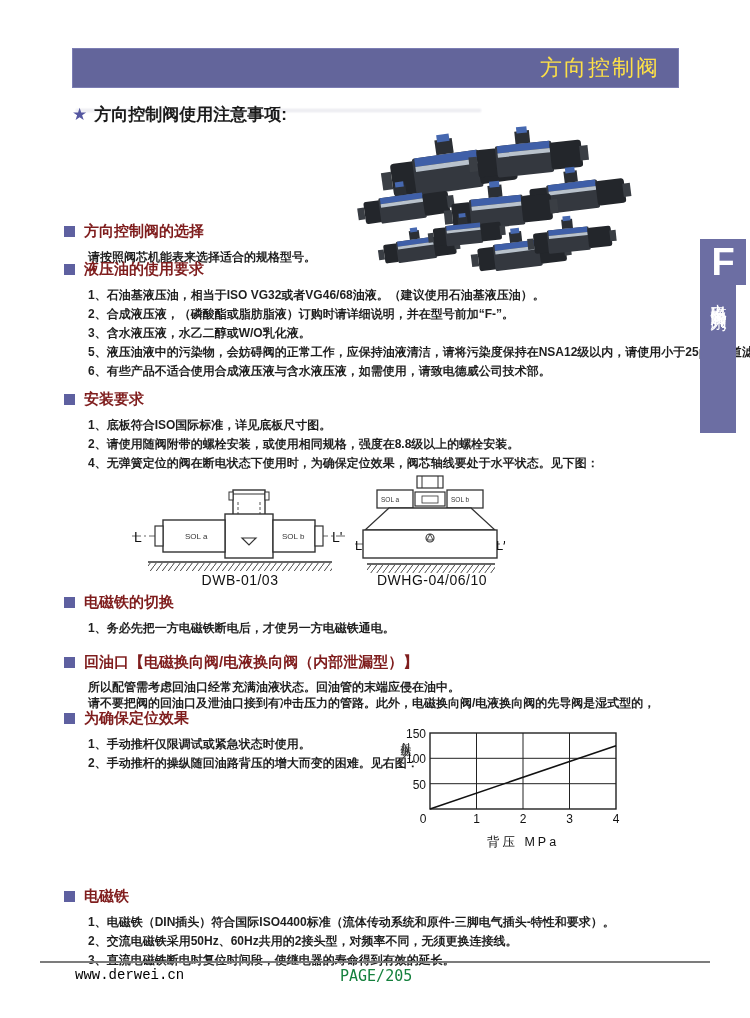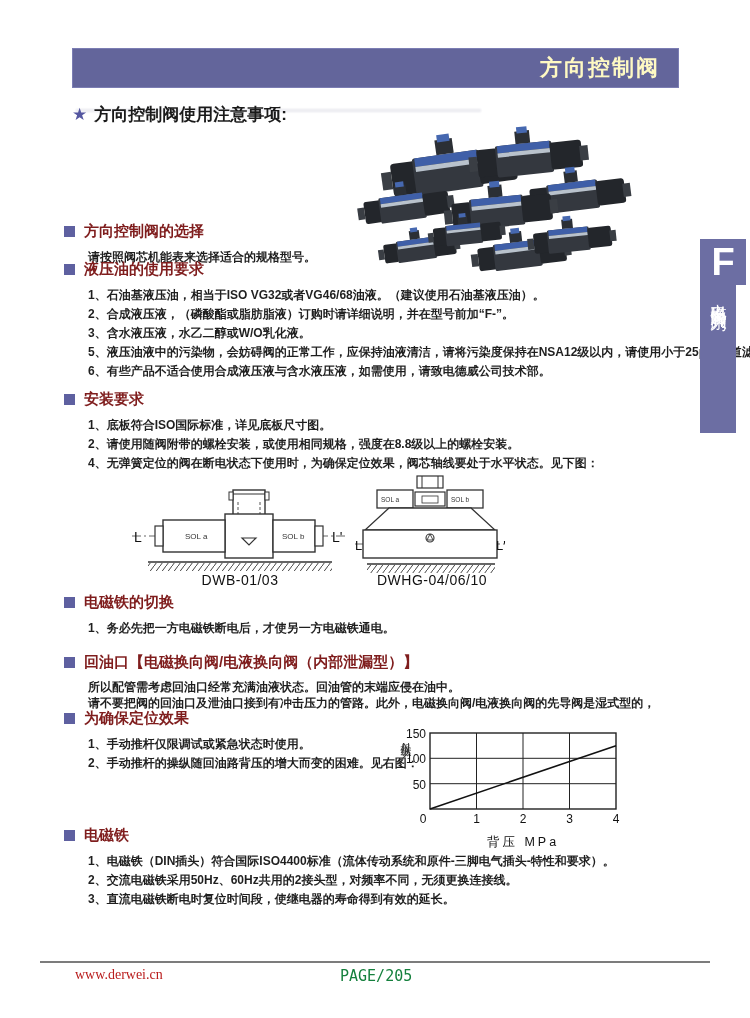--- a/index.html
+++ b/index.html
@@ -4,38 +4,38 @@
 <style>
   html,body{margin:0;padding:0;}
   body{width:750px;height:1018px;position:relative;background:#ffffff;
        font-family:"Liberation Sans","DejaVu Sans",sans-serif;color:#222;overflow:hidden;}
   .abs{position:absolute;}
 
   
   .header-bar{left:72px;top:48px;width:607px;height:40px;background:#63659B;
     border:1px solid #8застосdbd3;border:1px solid #7b7db3;box-sizing:border-box;
     display:flex;align-items:center;justify-content:flex-end;padding-right:18px;}
-  .header-bar .title{color:#fef9c3;font-size:22px;font-weight:bold;letter-spacing:2px;}
+  .header-bar .title{color:#fde047;font-size:22px;font-weight:normal;letter-spacing:2px;}
   .ghost-line{left:76px;top:109px;width:405px;height:3px;background:#e0e0e8;opacity:.7;filter:blur(1px);}
 
   
   .star-title{left:72px;top:103px;font-size:17px;font-weight:bold;color:#1a1a1a;white-space:nowrap;}
   .star-title .star{color:#5456A0;margin-right:7px;}
 
   
   .section{left:64px;width:650px;}
   .sec-heading{display:flex;align-items:center;font-size:15px;font-weight:bold;color:#7f1d1d;
     line-height:20px;margin-bottom:7px;white-space:nowrap;}
   .bullet{display:inline-block;width:11px;height:11px;background:#5E60A0;margin-right:9px;flex:0 0 auto;}
   .sec-items{padding-left:24px;}
   .sec-item{font-size:12px;font-weight:600;line-height:19px;color:#1f1f1f;white-space:nowrap;}
   .para .sec-item{line-height:16px;font-weight:600;}
   .para{margin-top:6px;}
   #sec1{top:221px;} #sec2{top:259px;} #sec3{top:389px;} #sec4{top:592px;}
-  #sec5{top:652px;} #sec6{top:708px;} #sec7{top:825px;}
+  #sec5{top:652px;} #sec6{top:708px;} #sec7{top:886px;}
 
   
   .diagram-label{font-size:14px;color:#111;text-align:center;letter-spacing:.5px;}
   #dwb-label{left:150px;top:572px;width:180px;}
   #dwhg-label{left:352px;top:572px;width:160px;}
   svg text{font-family:"Liberation Sans",sans-serif;}
 
   
   .chart-wrap{left:392px;top:722px;width:250px;height:135px;}
   .chart-ylabel{left:398px;top:735px;width:14px;font-size:11px;color:#333;line-height:13px;
@@ -43,21 +43,21 @@
 
   
   .tab-f{left:700px;top:239px;width:46px;height:46px;background:#6C6EA3;color:#fff;
     display:flex;align-items:center;justify-content:center;font-size:38px;font-weight:bold;}
   .tab-strip{left:700px;top:285px;width:36px;height:148px;background:#6C6EA3;color:#fff;
     display:flex;align-items:flex-start;justify-content:center;padding-top:6px;box-sizing:border-box;}
   .tab-strip .vtext{writing-mode:vertical-rl;text-orientation:upright;font-size:16px;letter-spacing:2px;}
 
   
   .footer-line{left:40px;top:961px;width:670px;height:2px;background:#7c7c7c;}
-  .footer-site{left:75px;top:967px;font-family:Liberation Serif, serif;font-size:14px;color:#b91c1c;}
+  .footer-site{left:75px;top:967px;font-family:Liberation Mono, monospace;font-size:14px;color:#000000;}
   .footer-page{left:340px;top:967px;font-family:"DejaVu Sans Mono","Liberation Mono",monospace;font-size:15px;color:#15803d;}
 </style>
 </head>
 <body>
 
 <div class="abs header-bar">
   <span class="title">方向控制阀</span>
 </div>
 <div class="abs ghost-line"></div>
 

